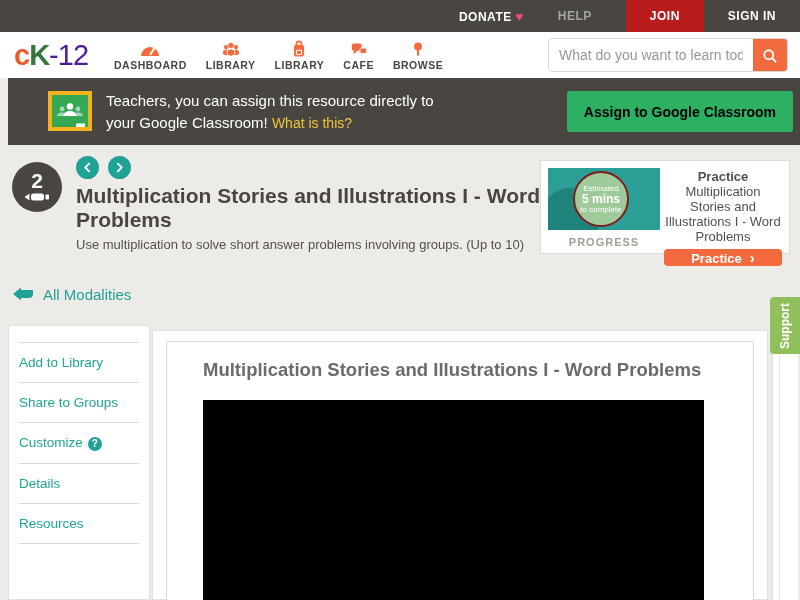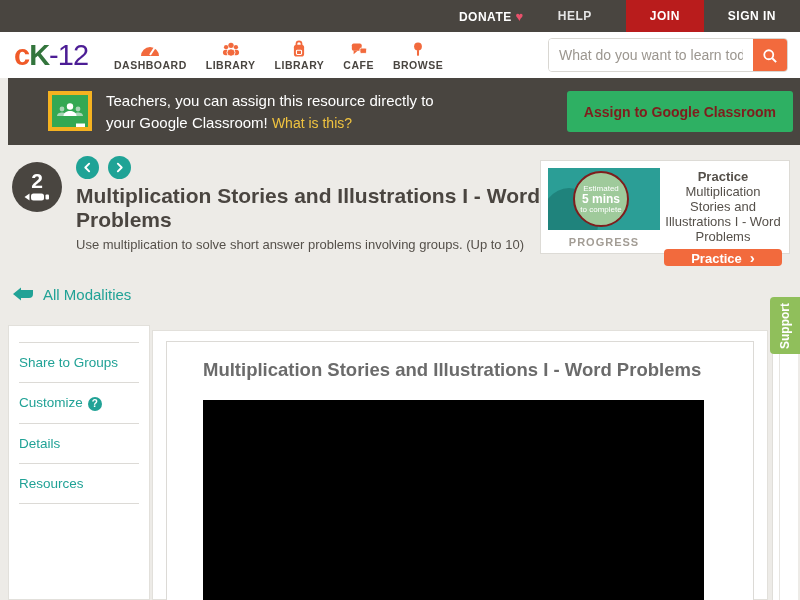--- a/index.html
+++ b/index.html
@@ -6,21 +6,21 @@
   html,body { width:800px; height:600px; overflow:hidden; }
   body { font-family:"Liberation Sans", sans-serif; background:#edebe7; position:relative; }
   #stage { position:absolute; inset:0; width:800px; height:600px; overflow:hidden; }
 
   
   .topbar { position:absolute; left:0; top:0; width:800px; height:32px; background:#494540;
             display:flex; align-items:center; justify-content:flex-end; }
   .topbar a { text-decoration:none; font-size:12px; font-weight:bold; letter-spacing:.5px; }
   .tb-donate { color:#fff; margin-right:34px; }
   .tb-donate .heart { color:#e8516b; font-size:13px; }
-  .tb-help { color:#e5e5e5; margin-right:34px; }
+  .tb-help { color:#a3a3a3; margin-right:34px; }
   .tb-join { background:#b91c1c; color:#fff; height:32px; line-height:32px; padding:0 24px; }
   .tb-signin { color:#fff; padding:0 24px; }
 
   
   .navbar { position:absolute; left:0; top:32px; width:800px; height:46px; background:#fff;
             display:flex; align-items:center; }
   .logo { margin-left:14px; font-size:29px; font-weight:bold; letter-spacing:-1px; cursor:pointer; }
   .logo .lc { color:#f05a28; }
   .logo .lk { color:#33753c; }
   .logo .ls { color:#4c1d95; font-weight:normal; }
@@ -35,21 +35,21 @@
   .searchbox input::placeholder { color:#9b968f; }
   .search-btn { width:34px; height:34px; background:#f26a3d; border:none; cursor:pointer;
                 display:flex; align-items:center; justify-content:center; }
 
   
   .banner { position:absolute; left:8px; top:78px; width:800px; height:67px; background:#494540; }
   .gc-icon { position:absolute; left:40px; top:13px; }
   .banner-text { position:absolute; left:98px; top:12px; font-size:15px; color:#fff; line-height:22px; }
   .banner-link { color:#f0c33f; text-decoration:none; font-size:14px; }
   .banner-btn { position:absolute; right:15px; top:13px; height:41px; padding:0 17px; background:#2eb063;
-                color:#7f1d1d; font-weight:bold; font-size:14px; border:none; border-radius:3px; cursor:pointer;
+                color:#000000; font-weight:bold; font-size:14px; border:none; border-radius:3px; cursor:pointer;
                 font-family:"Liberation Sans", sans-serif; }
 
   
   .lesson-header { position:absolute; left:0; top:145px; width:800px; height:112px; }
   .badge { position:absolute; left:12px; top:17px; width:50px; height:50px; border-radius:50%;
            background:#494540; display:flex; flex-direction:column; align-items:center; justify-content:center; }
   .badge .bnum { color:#fff; font-size:21px; font-weight:bold; line-height:20px; }
   .lh-text { position:absolute; left:76px; top:11px; width:480px; }
   .arrows { display:flex; gap:9px; margin-bottom:5px; }
   .arrow-btn { width:23px; height:23px; border-radius:50%; background:#1fa396; border:none; cursor:pointer;
@@ -242,20 +242,21 @@
 
   <a class="modalities" href="#">
     <svg width="24" height="16" viewBox="0 0 24 16">
       <path d="M22 3 H10 V0.5 L2 7 L10 13.5 V11 H18 A4 4 0 0 0 22 7 Z" fill="#21a296"></path>
     </svg>
     <span>All Modalities</span>
   </a>
 
   <div class="sidebar">
     <ul>
+      <li>Add to Library</li>
       <li>Share to Groups</li>
       <li><span>Customize</span><span class="qbadge">?</span></li>
       <li>Details</li>
       <li>Resources</li>
     </ul>
   </div>
 
   <div class="content">
     <div class="content-inner">
       <h2 class="content-title">Multiplication Stories and Illustrations I - Word Problems</h2>

